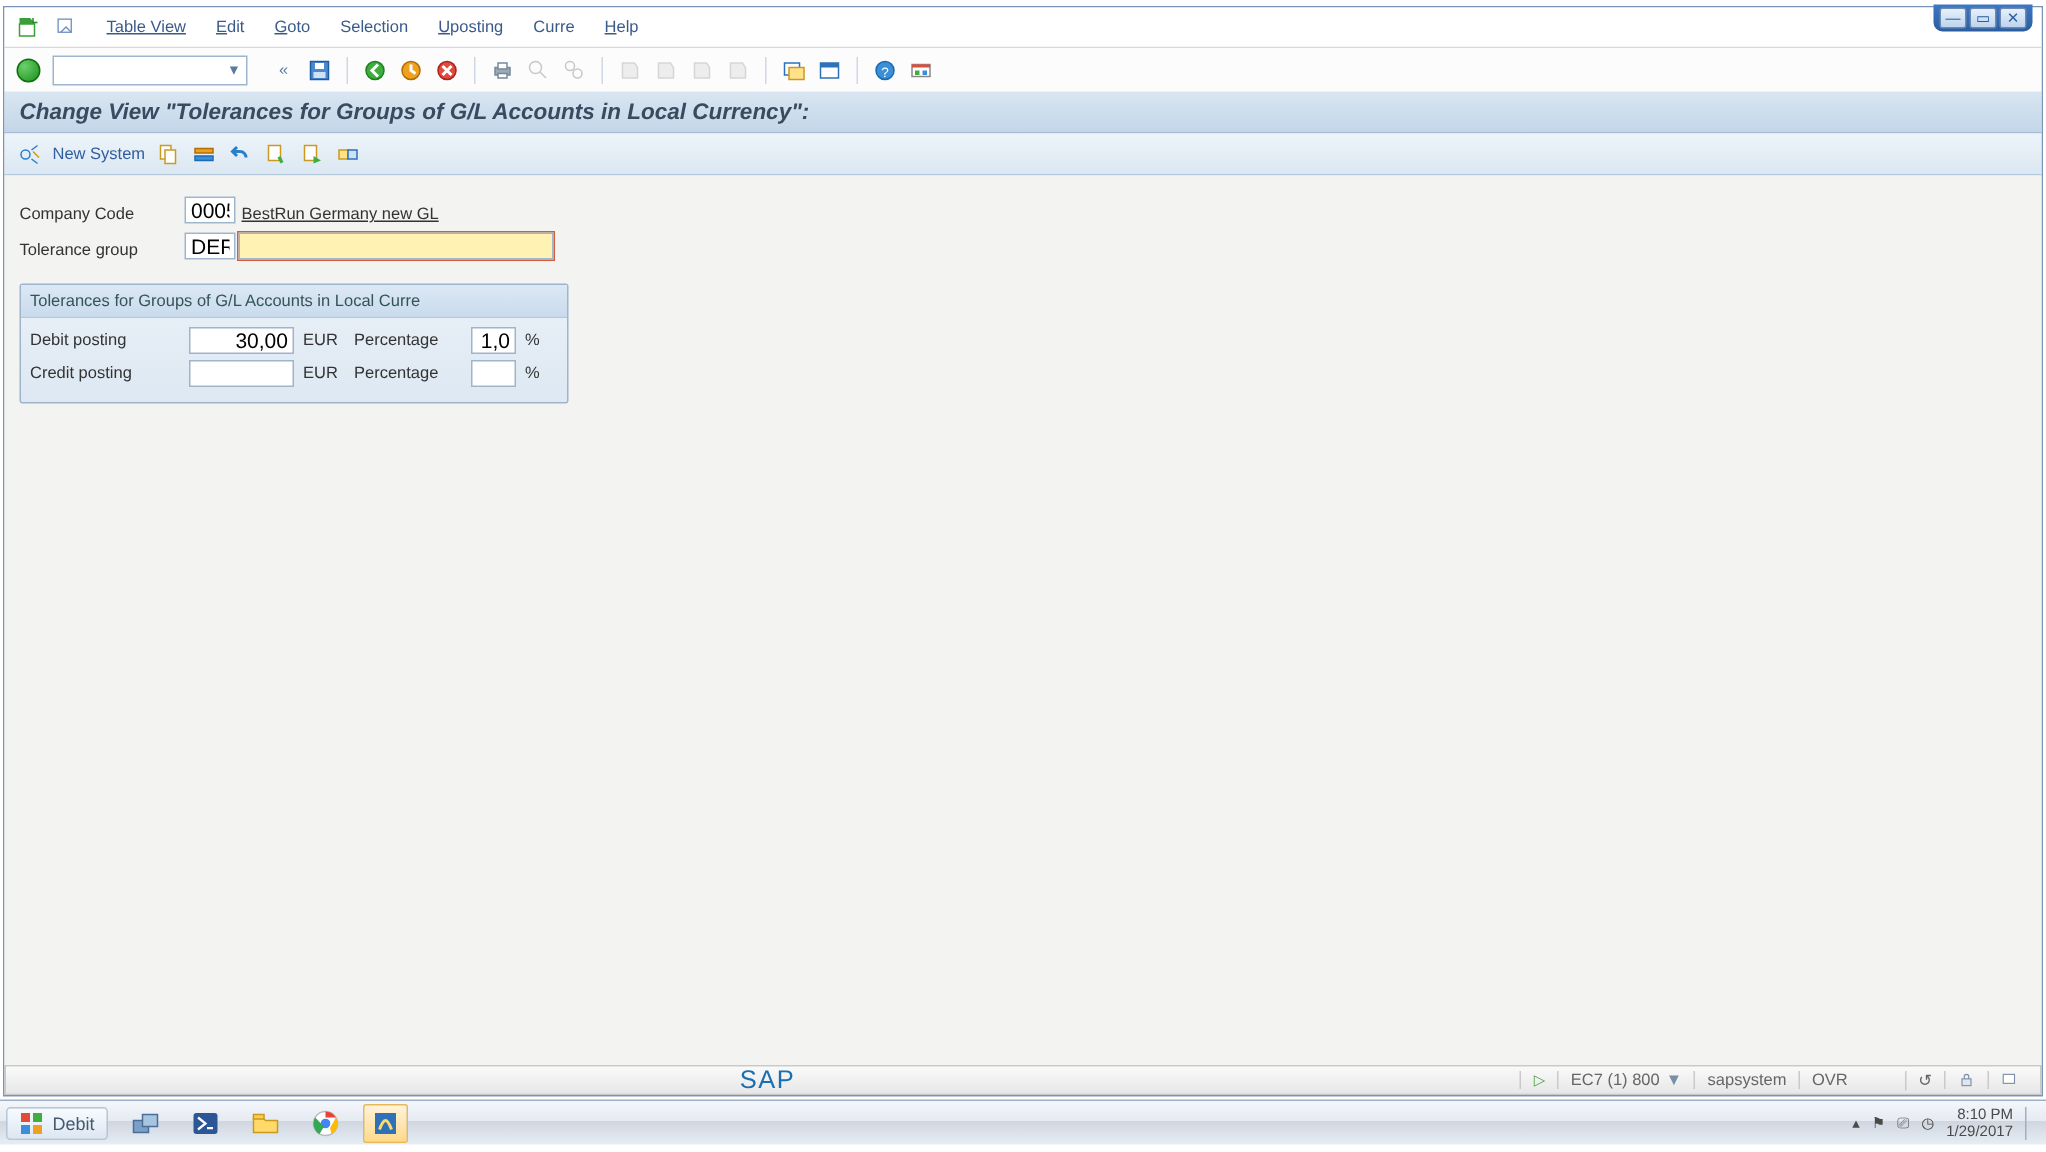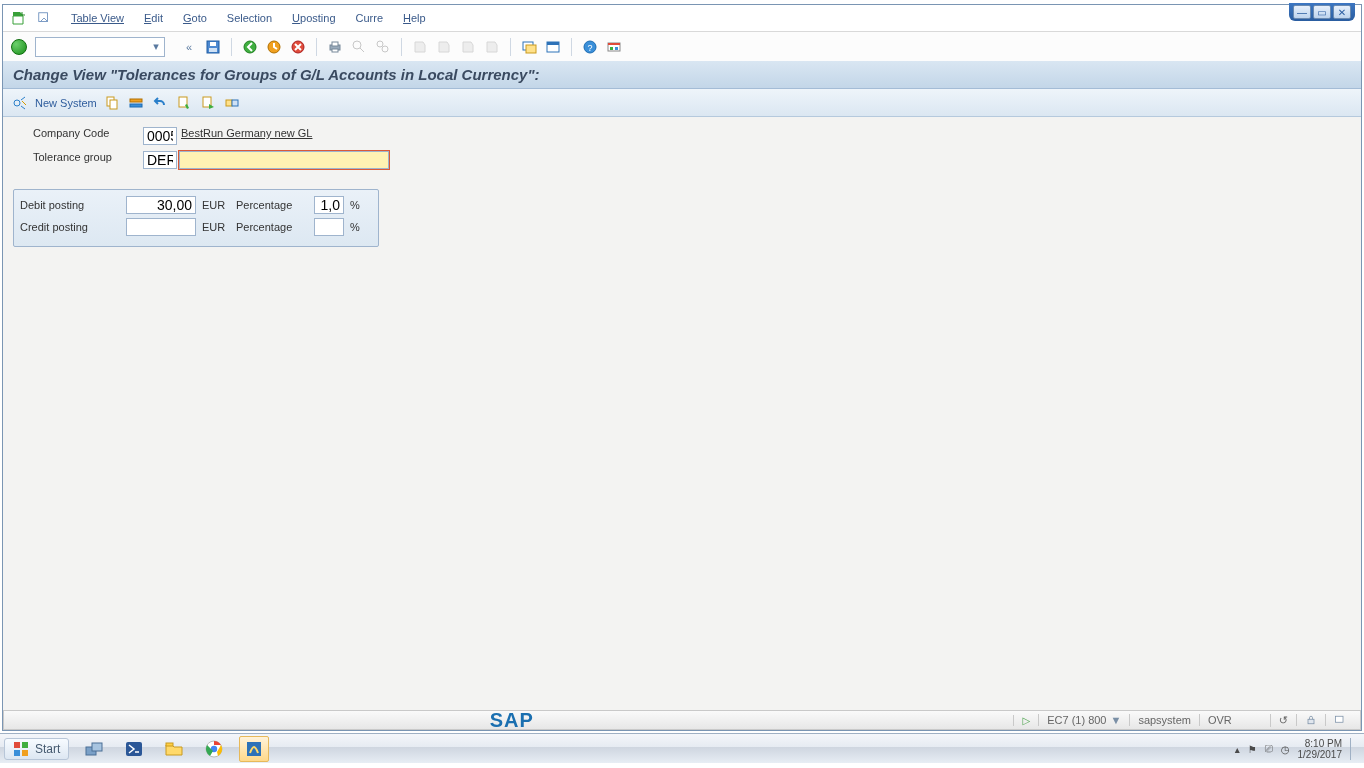--- a/index.html
+++ b/index.html
@@ -32,41 +32,41 @@
   
   .titlebar { height:28px; background: linear-gradient(#d9e6f2,#c3d6e8); border-bottom:1px solid #a4bcd6; display:flex; align-items:center; padding: 0 10px; font-size: 15px; font-weight: bold; font-style: italic; color:#3a4a60; }
 
   
   .apptb { height:28px; background: linear-gradient(#eef4fa,#dbe7f2); border-bottom:1px solid #b5c9dd; display:flex; align-items:center; gap:6px; padding:0 8px; }
   .apptb .link { color:#2f5d9d; cursor:default; }
   .apptb .smallbtn { width:18px; height:18px; display:flex; align-items:center; justify-content:center; }
 
   
   .content { flex:1 1 auto; background:#f3f3f2; padding:10px; position:relative; }
-  .field-row { display:flex; align-items:flex-start; height:22px; margin-bottom:2px;margin-left:20px; }
+  .field-row { display:flex; align-items:flex-end; height:22px; margin-bottom:2px; }
   .field-row label { width:110px; color:#333; }
   .txt { border:1px solid #9fb4cd; background:#fff; height:18px; font-size:14px; padding:1px 3px; text-align:right; }
   .txt.left { text-align:left; }
   .txt.hl-corners { background:#fff2b3; border:1px solid #9fb4cd; box-shadow:
       -2px -2px 0 -1px #d95a3a, 2px -2px 0 -1px #d95a3a,
       -2px  2px 0 -1px #d95a3a, 2px  2px 0 -1px #d95a3a; }
   .readonly-text { margin-left:4px;text-decoration:underline; }
 
   .groupbox { margin-top:16px; width:366px; border:1px solid #9fb4cd; background: linear-gradient(#eaf1f8,#dde8f2); border-radius:2px; }
   .groupbox .gtitle { height:22px; display:flex; align-items:center; padding:0 6px; background:linear-gradient(#dce8f4,#c9dbed); border-bottom:1px solid #b5c9dd; color:#355; }
   .groupbox .gbody { padding:4px 6px 8px 6px; }
   .grow { display:flex; align-items:center; height:22px; gap:6px; }
   .grow label.first { width:100px; }
   .unit { width:28px; }
   .pct-label { width:72px; }
 
   
   .statusbar { height:20px; border:1px solid #c9c9c9; background:linear-gradient(#fafafa,#e7e7e7); display:flex; align-items:center; padding:0 6px; font-size:11px; color:#666; }
   .statusbar .spacer { flex:1 1 auto; }
-  .statusbar .sap-logo { color:#1a6fb0; font-weight:bold; font-size:20px; letter-spacing:1px; }
+  .statusbar .sap-logo { color:#1a6fb0; font-weight:normal; font-size:17px; letter-spacing:1px; }
   .statusbar .seg { padding:0 8px; border-left:1px solid #c9c9c9; display:flex; align-items:center; gap:4px; }
   .statusbar .tri { color:#4fa54f; font-size:10px; }
 
   
   .taskbar { height:30px; background:linear-gradient(#f4f6fa 0%, #e6ebf2 45%, #cfd6e0 46%, #e7edf4 100%); border-top:1px solid #9fb0c4; display:flex; align-items:center; padding:0 4px; position:relative;}
   .taskbar .start { display:flex; align-items:center; gap:6px; padding:2px 8px; border:1px solid #b8c6d8; border-radius:3px; background:linear-gradient(#f7fbff,#dde7f2); font-size:12px; color:#45596f; cursor:default;}
   .taskbar .ql { display:flex; align-items:center; gap:10px; margin-left:10px; }
   .taskbar .ql div { width:30px; height:26px; display:flex; align-items:center; justify-content:center; border-radius:2px;}
   .taskbar .ql div.active { background:linear-gradient(#fff3da,#ffd98a); border:1px solid #e7b95a; }
   .taskbar .tray { position:absolute; right:6px; top:0; height:30px; display:flex; align-items:center; gap:8px; font-size:10px; color:#4a4a4a;}
@@ -271,20 +271,21 @@
         <span class="readonly-text">BestRun Germany new GL</span>
       </div>
 
       <div class="field-row">
         <label>Tolerance group</label>
         <input class="txt left" style="width: 34px;" value="DERP">
         <input class="txt left hl-corners" style="width: 210px; margin-left: 2px;" value="">
       </div>
 
       <div class="groupbox">
+        <div class="gtitle">Tolerances for Groups of G/L Accounts in Local Curre</div>
         <div class="gbody">
           <div class="grow">
             <label class="first">Debit posting</label>
             <input class="txt" style="width: 70px;" value="30,00">
             <span class="unit">EUR</span>
             <label class="pct-label">Percentage</label>
             <input class="txt" style="width: 30px;" value="1,0">
             <span>%</span>
           </div>
           <div class="grow">
@@ -330,21 +331,21 @@
   </div>
 
   <div class="taskbar">
     <div class="start">
       <svg width="16" height="16" viewBox="0 0 16 16">
           <rect x="1" y="1" width="6" height="6" fill="#e04b3a"></rect>
           <rect x="9" y="1" width="6" height="6" fill="#3fae3f"></rect>
           <rect x="1" y="9" width="6" height="6" fill="#3a8fd9"></rect>
           <rect x="9" y="9" width="6" height="6" fill="#f0a020"></rect>
         </svg>
-      <span>Start</span>
+      <span>Debit</span>
     </div>
     <div class="ql">
       <div>
           <svg width="20" height="20" viewBox="0 0 20 20">
             <rect x="2" y="8" width="10" height="8" fill="#7aa0c7" stroke="#4a6f96"></rect>
             <rect x="8" y="4" width="10" height="8" fill="#a7c4e0" stroke="#4a6f96"></rect>
           </svg>
         </div>
       <div>
           <svg width="20" height="20" viewBox="0 0 20 20">

